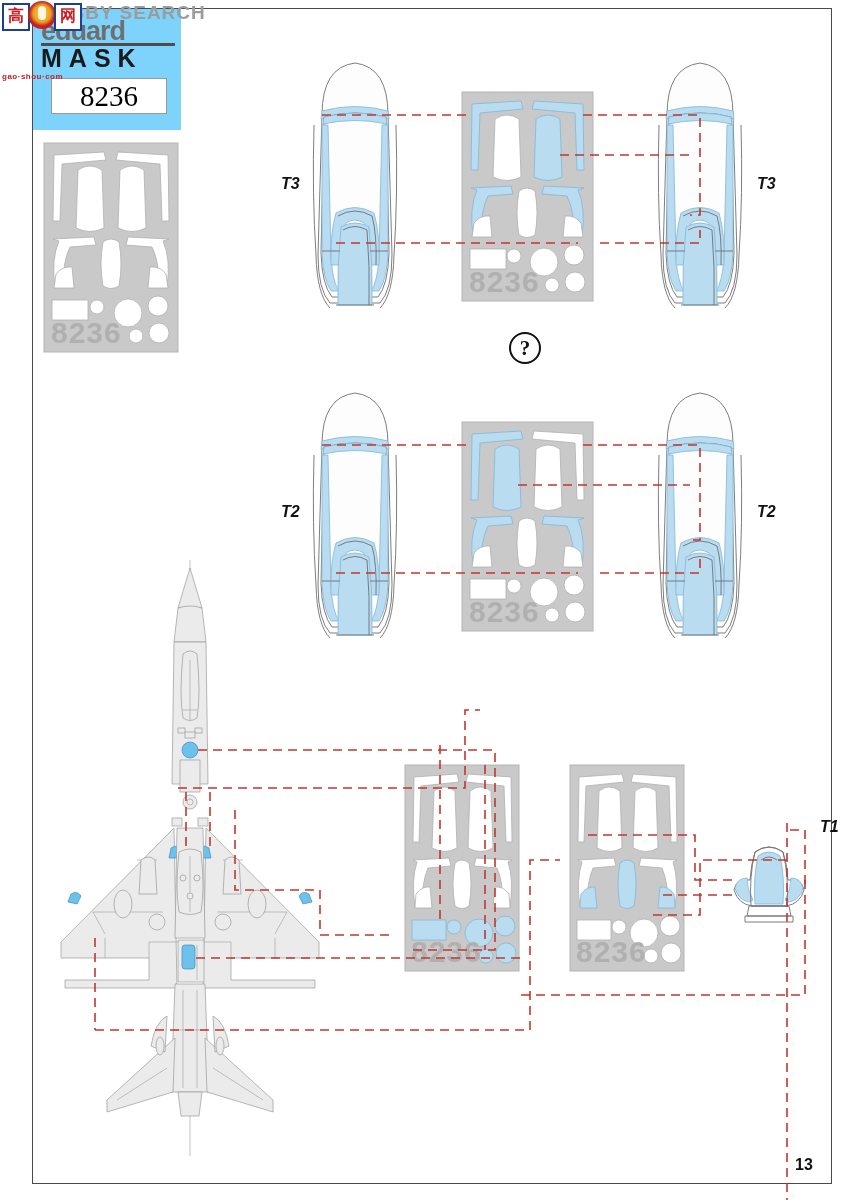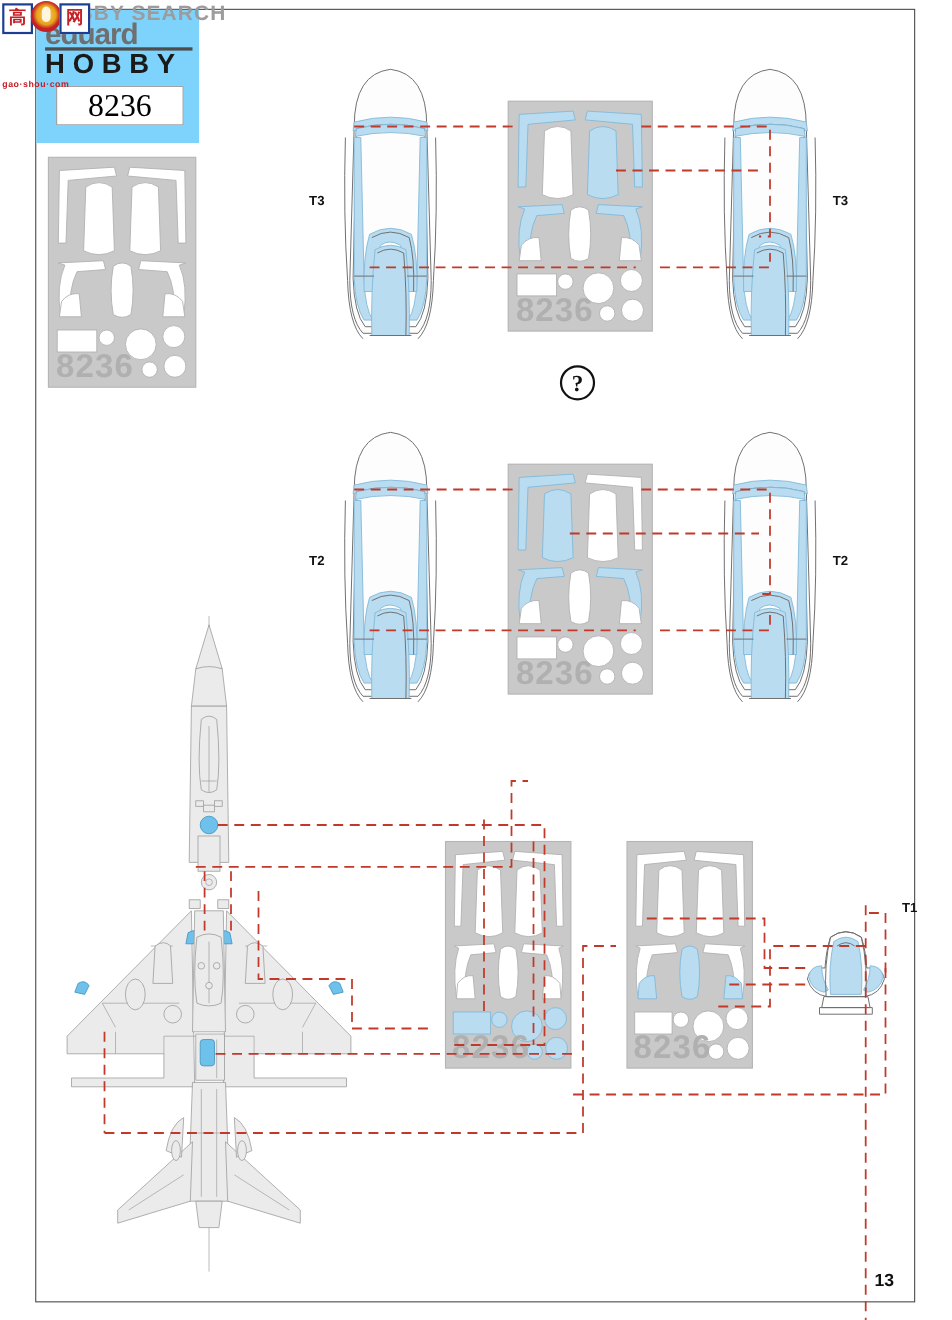--- a/index.html
+++ b/index.html
@@ -38,21 +38,21 @@
   #wm-char-1{left:0px;}
   #wm-char-3{left:52px;}
   #wm-badge{position:absolute;left:26px;top:-2px;width:28px;height:28px;
        border-radius:50%;background:radial-gradient(circle at 50% 45%,#f7d24a 0%,#e8a01c 42%,#c42026 60%,#c42026 100%);}
   #wm-badge::after{content:"";position:absolute;left:10px;top:5px;width:8px;height:14px;
        background:#fff;border-radius:4px;opacity:.85;}
   #wm-sub{position:absolute;left:0px;top:30px;font-size:8px;font-weight:bold;
        color:#c42026;letter-spacing:.5px;white-space:nowrap;margin-top:39px;}
 
   
-  .label{position:absolute;font-size:12px;font-weight:bold;color:#111;}
+  .label{position:absolute;font-size:16px;font-weight:bold;color:#111;font-style:italic;}
   .sheetnum{position:absolute;font-family:"Liberation Sans",sans-serif;
        font-size:30px;font-weight:bold;color:#b0b0b0;letter-spacing:1px;}
   svg{display:block;overflow:visible;}
 
   
   #question-marker{position:absolute;left:509px;top:332px;width:32px;height:32px;
        border:2px solid #111;border-radius:50%;box-sizing:border-box;
        font-size:21px;font-weight:bold;color:#111;text-align:center;
        line-height:28px;font-family:"Liberation Serif",serif;}
 
@@ -71,21 +71,21 @@
   .planeblue{fill:#6ec1ea;stroke:#3a8fbf;stroke-width:.7;}
 </style>
 </head>
 <body>
 
 <div id="page-frame"></div>
 
 <div id="header-block">
   <div id="eduard-wordmark">eduard</div>
   <div id="eduard-underline"></div>
-  <div id="mask-word">HOBBY</div>
+  <div id="mask-word">MASK</div>
   <div id="kit-number-box">
     <div id="kit-number">8236</div>
   </div>
 </div>
 
 <div id="watermark">
   <div id="wm-hobby">HOBBY SEARCH</div>
   <div id="wm-cn">
     <div class="wm-char" id="wm-char-1">高</div>
     <div id="wm-badge"></div>

